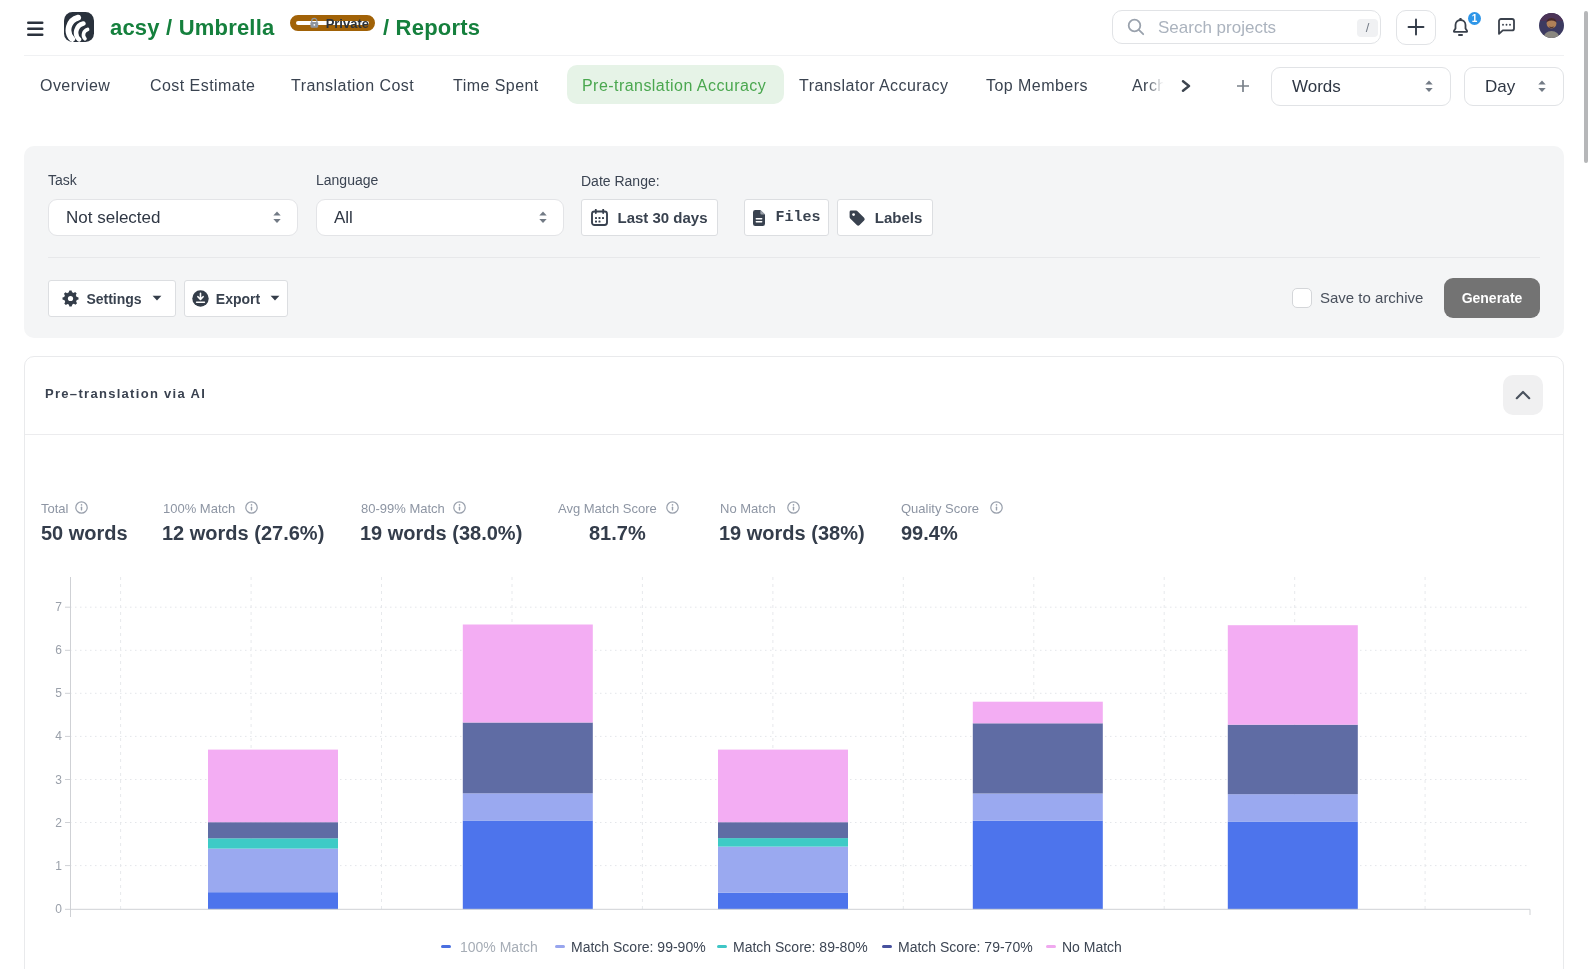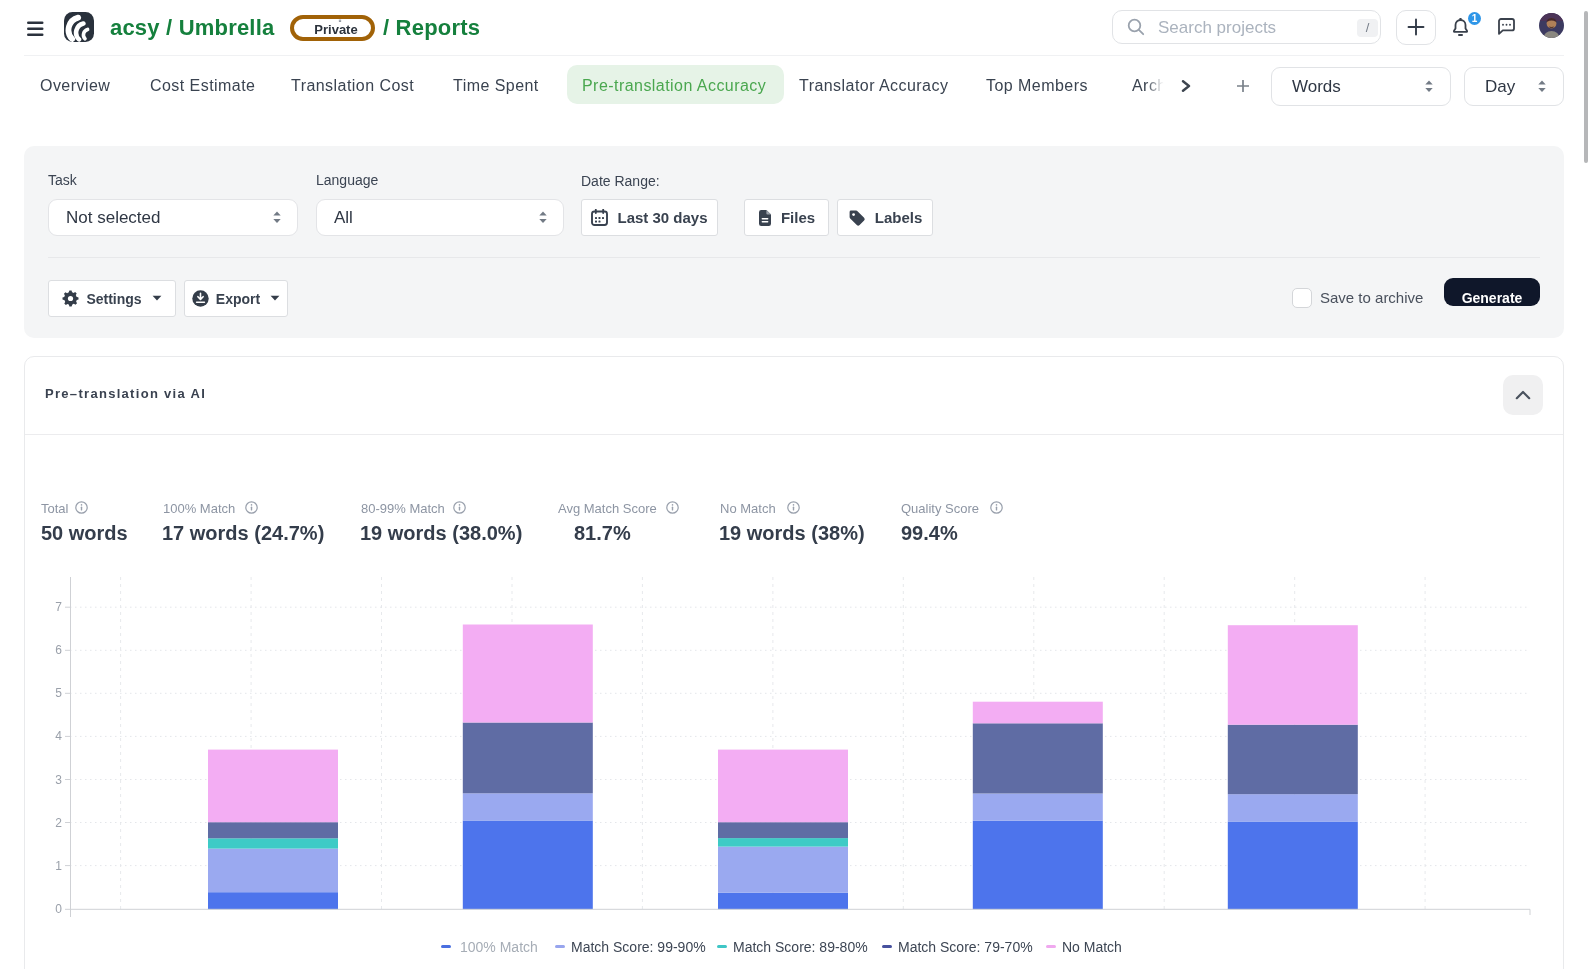--- a/index.html
+++ b/index.html
@@ -3,22 +3,22 @@
 <meta charset="utf-8">
 <title>Reports</title>
 <style>
   * { margin:0; padding:0; box-sizing:border-box; }
   html,body { width:1588px; height:969px; background:#fff; overflow:hidden;
     font-family:"Liberation Sans", sans-serif; }
   .abs { position:absolute; }
   #stage { position:relative; width:1588px; height:969px; background:#fff; }
   .hdr-border { left:24px; top:55px; width:1540px; height:1px; background:#f0f1f3; }
   .title { font-size:22px; font-weight:700; color:#15803d; letter-spacing:.2px; }
-  .badge { left:290px; top:15px; width:85px; height:26px; border:4px solid #a16207;
-    border-radius:14px; display:flex; align-items:center;flex-direction:column; }
+  .badge { left:290px; top:15px; width:85px; height:16px; border:6px solid #a16207;
+    border-radius:14px; display:flex; align-items:center; }
   .badge span { font-size:13px; font-weight:700; color:#2b323c; margin-left:7px; }
   .tab { font-size:16px; color:#3a4350; top:77px; letter-spacing:.45px; }
   .tab-active-pill { left:567px; top:65px; width:217px; height:39px; background:#e6f3e7; border-radius:10px; }
   .tab-green { color:#4aa74f; }
   .sel { border:1px solid #e1e3e6; border-radius:9px; background:#fff; }
   .sel-txt { font-size:17px; color:#2f3744; }
   .panel { left:24px; top:146px; width:1540px; height:192px; background:#f4f5f6; border-radius:10px; }
   .flabel { font-size:14px; font-weight:400; color:#3b4452; }
   .fbtn { border:1px solid #dcdee1; border-radius:3px; background:#fff; display:flex;
     align-items:center; justify-content:center; }
@@ -167,21 +167,21 @@
         <rect x="4" y="8" width="2" height="2" rx="0.6"></rect>
           <rect x="7.5" y="8" width="2" height="2" rx="0.6"></rect>
           <rect x="11" y="8" width="2" height="2" rx="0.6"></rect>
         <rect x="4" y="11.5" width="2" height="2" rx="0.6"></rect>
           <rect x="7.5" y="11.5" width="2" height="2" rx="0.6"></rect>
       </g>
     </svg>
     <span>Last 30 days</span>
   </div>
 
-  <div class="abs fbtn" style="left:744px; top:199px; width:85px; height:37px;">
+  <div class="abs fbtn" style="left:744px; top:199px; width:85px; height:37px;font-family:Liberation Mono, monospace;">
     <svg width="14" height="16" viewBox="0 0 14 16" style="margin-right:9px;">
       <path d="M1 2.2 A2.2 2.2 0 0 1 3.2 0 H8.4 L13 4.6 V13.8 A2.2 2.2 0 0 1 10.8 16 H3.2 A2.2 2.2 0 0 1 1 13.8 z" fill="#39424f"></path>
       <path d="M8.4 0 L13 4.6 H9.4 A1 1 0 0 1 8.4 3.6 z" fill="#9aa0a9"></path>
       <rect x="3.6" y="8" width="6.8" height="1.5" rx="0.7" fill="#fff"></rect>
       <rect x="3.6" y="11" width="6.8" height="1.5" rx="0.7" fill="#fff"></rect>
     </svg>
     <span>Files</span>
   </div>
 
   <div class="abs fbtn" style="left:837px; top:199px; width:96px; height:37px;">
@@ -211,38 +211,38 @@
       <line x1="4.6" y1="12.3" x2="12.4" y2="12.3" stroke="#fff" stroke-width="1.6" stroke-linecap="round"></line>
     </svg>
     <span style="font-size:14px;">Export</span>
     <svg width="10" height="7" viewBox="0 0 10 7" style="margin-left:10px;">
         <path d="M0.6 0.8 L5 5.6 L9.4 0.8 z" fill="#343d49"></path>
       </svg>
   </div>
 
   <div class="abs" style="left:1292px; top:288px; width:20px; height:20px; background:#fff; border:1px solid #d4d6d9; border-radius:5px;"></div>
   <div class="abs" style="left:1320px; top:289px; font-size:15px; color:#49505c;">Save to archive</div>
-  <div class="abs" style="left:1444px; top:278px; width:96px; height:28px; background:#0f172a; border-radius:9px; color:#fff; font-size:14px; font-weight:700; text-align:center; line-height:40px;">Generate</div>
+  <div class="abs" style="left:1444px; top:278px; width:96px; height:40px; background:#737373; border-radius:9px; color:#fff; font-size:14px; font-weight:700; text-align:center; line-height:40px;">Generate</div>
 
   <div class="abs card"></div>
   <div class="abs" style="left:45px; top:386px; font-size:13px; font-weight:700; color:#3a4250; letter-spacing:1.3px;">Pre–translation via AI</div>
   <div class="abs" style="left:1503px; top:375px; width:40px; height:40px; background:#f0f0f1; border-radius:10px;"></div>
   <svg class="abs" style="left:1515px; top:390px;" width="16" height="10" viewBox="0 0 16 10">
     <path d="M1.8 8.2 L8 2 L14.2 8.2" fill="none" stroke="#4a525e" stroke-width="2.2" stroke-linecap="round" stroke-linejoin="round"></path>
   </svg>
   <div class="abs divline" style="left:25px; top:434px; width:1538px; background:#ececee;"></div>
 
   <div class="abs stat-label" style="left:41px; top:501px;">Total</div>
   <div class="abs stat-value" style="left:41px; top:522px;">50 words</div>
   <div class="abs stat-label" style="left:163px; top:501px;">100% Match</div>
-  <div class="abs stat-value" style="left:162px; top:522px;">17 words (24.7%)</div>
+  <div class="abs stat-value" style="left:162px; top:522px;">12 words (27.6%)</div>
   <div class="abs stat-label" style="left:361px; top:501px;">80-99% Match</div>
   <div class="abs stat-value" style="left:360px; top:522px;">19 words (38.0%)</div>
   <div class="abs stat-label" style="left:558px; top:501px;">Avg Match Score</div>
-  <div class="abs stat-value" style="left:574px; top:522px;">81.7%</div>
+  <div class="abs stat-value" style="left:589px; top:522px;">81.7%</div>
   <div class="abs stat-label" style="left:720px; top:501px;">No Match</div>
   <div class="abs stat-value" style="left:719px; top:522px;">19 words (38%)</div>
   <div class="abs stat-label" style="left:901px; top:501px;">Quality Score</div>
   <div class="abs stat-value" style="left:901px; top:522px;">99.4%</div>
 
   <svg class="abs" style="left:75px; top:501px;" width="13" height="13" viewBox="0 0 13 13">
       <circle cx="6.5" cy="6.5" r="5.7" fill="none" stroke="#99a0ac" stroke-width="1.2"></circle>
       <circle cx="6.5" cy="3.9" r="0.8" fill="#99a0ac"></circle>
       <rect x="5.8" y="5.6" width="1.4" height="4" rx="0.7" fill="#99a0ac"></rect>
     </svg>

